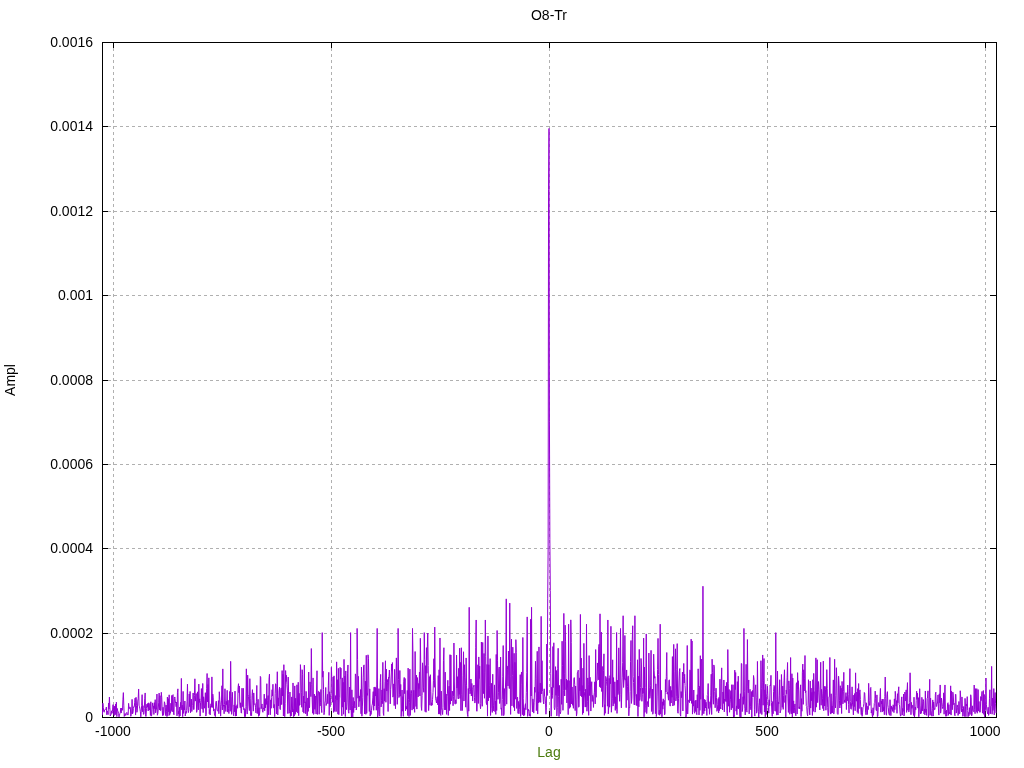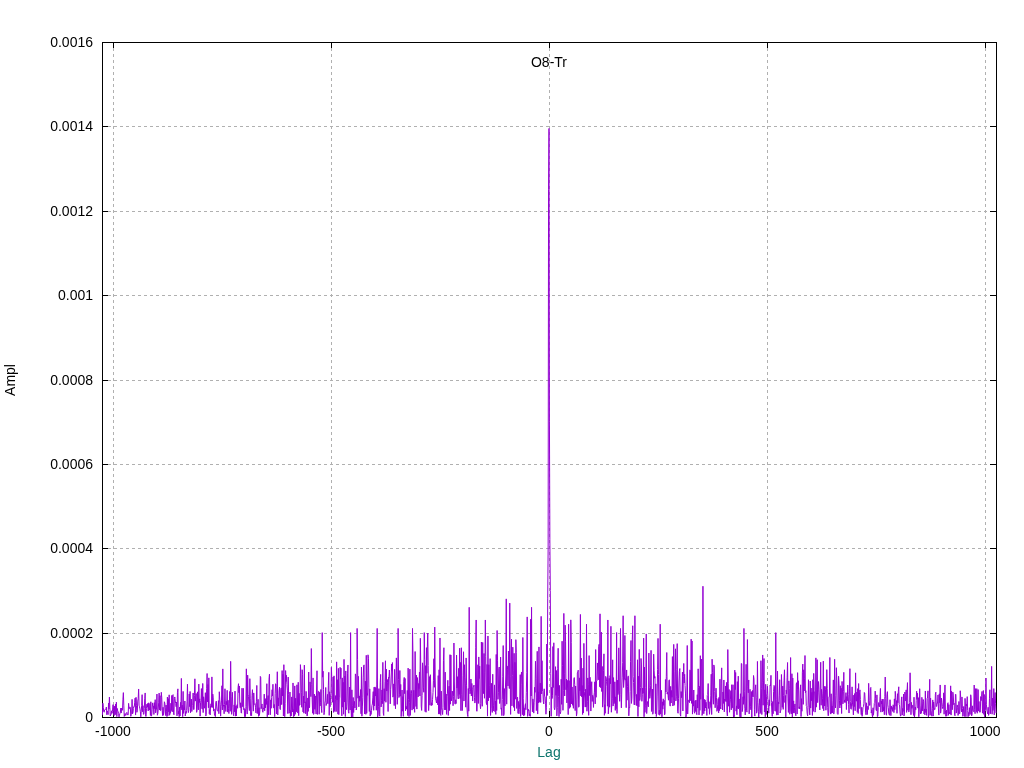--- a/index.html
+++ b/index.html
@@ -15,25 +15,25 @@
     overflow: hidden;
   }
   #plot-svg { position: absolute; left: 0; top: 0; }
   svg text {
     font-family: "Liberation Sans", sans-serif;
     font-size: 14px;
     fill: #000000;
   }
   .chart-title {
     position: absolute; top: 7px; left: 102px; width: 894px;
-    text-align: center; font-size: 14px; color: #000000; margin-top: 47px;
+    text-align: center; font-size: 14px; color: #000000;
   }
   .x-axis-label {
     position: absolute; top: 744px; left: 102px; width: 894px;
-    text-align: center; font-size: 14px; color: #0f766e;
+    text-align: center; font-size: 14px; color: #4d7c0f;
   }
   .y-axis-label {
     position: absolute; left: -19px; top: 371px; width: 60px; height: 18px;
     text-align: center; font-size: 14px; color: #000000;
     transform: rotate(-90deg);
   }
 </style>
 </head>
 <body>
 

